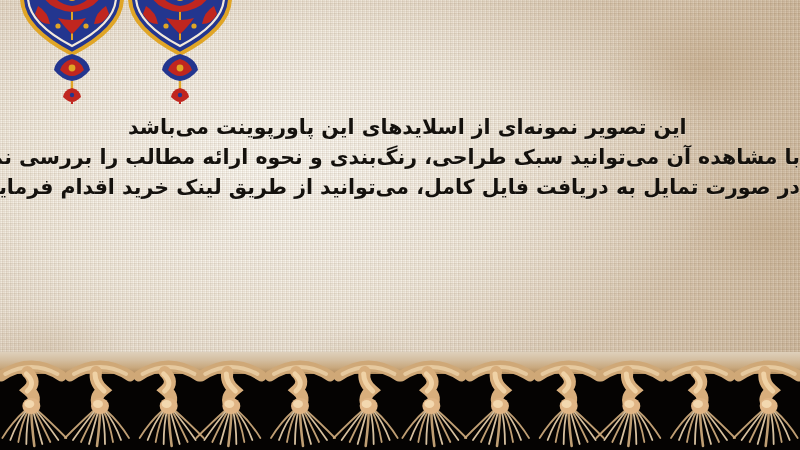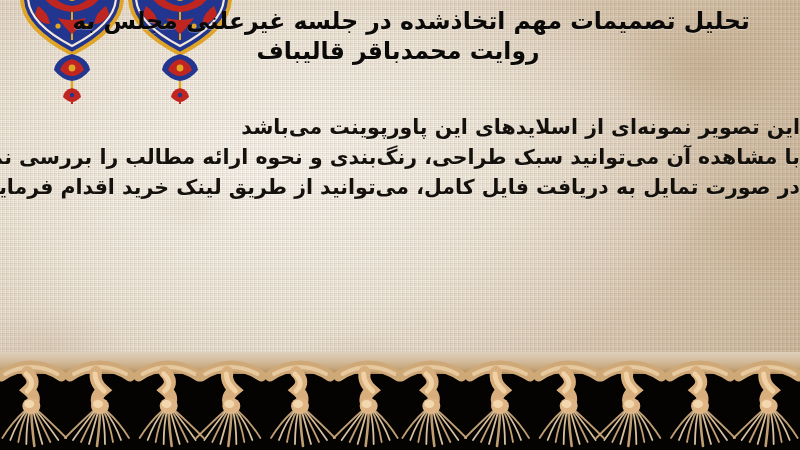--- a/index.html
+++ b/index.html
@@ -82,21 +82,21 @@
     letter-spacing:0px;
     white-space:nowrap;
     text-shadow:0 1px 0 rgba(255,255,255,.30);
   }
   .title-line.l1{
     margin-right:-26px; 
   }
 
   .body-block{
     position:absolute;top:112px;right:0;width:672px;
-    text-align:right;
+    text-align:left;
     line-height:1.47;
   }
   .body-line{
     color:#14110d;
     font-size:20.5px;
     font-weight:600;
     white-space:nowrap;
     text-shadow:0 1px 0 rgba(255,255,255,.26);
   }
 </style>
@@ -183,24 +183,20 @@
         <circle cx="30" cy="14" r="3.4" fill="#e0a526"></circle>
         <path d="M30 27 L30 36" stroke="#e0a526" stroke-width="2.4"></path>
         <path d="M30 34 Q22 36 21 43 Q26 48 30 48 Q34 48 39 43 Q38 36 30 34 Z" fill="#c0261f"></path>
         <circle cx="30" cy="41" r="2.2" fill="#23368f"></circle>
         <path d="M30 48 L30 55" stroke="#c0261f" stroke-width="2"></path>
         <circle cx="30" cy="57" r="3" fill="#c0261f"></circle>
       </g>
     </svg>
   </div>
 
-  <div class="title-block">
-    <div class="title-line l1">تحلیل تصمیمات مهم اتخاذشده در جلسه غیرعلنی مجلس به</div>
-    <div class="title-line l2">روایت محمدباقر قالیباف</div>
-  </div>
 
   <div class="body-block">
     <div class="body-line">این تصویر نمونه‌ای از اسلایدهای این پاورپوینت می‌باشد</div>
     <div class="body-line">با مشاهده آن می‌توانید سبک طراحی، رنگ‌بندی و نحوه ارائه مطالب را بررسی نمایید</div>
     <div class="body-line">در صورت تمایل به دریافت فایل کامل، می‌توانید از طریق لینک خرید اقدام فرمایید</div>
   </div>
 
   <div class="fringe-band">
     <div class="selvedge"></div>
     <svg id="tassels" width="800" height="90" viewBox="0 0 800 90" xmlns="http://www.w3.org/2000/svg" style="position:absolute;left:0;top:0;">

